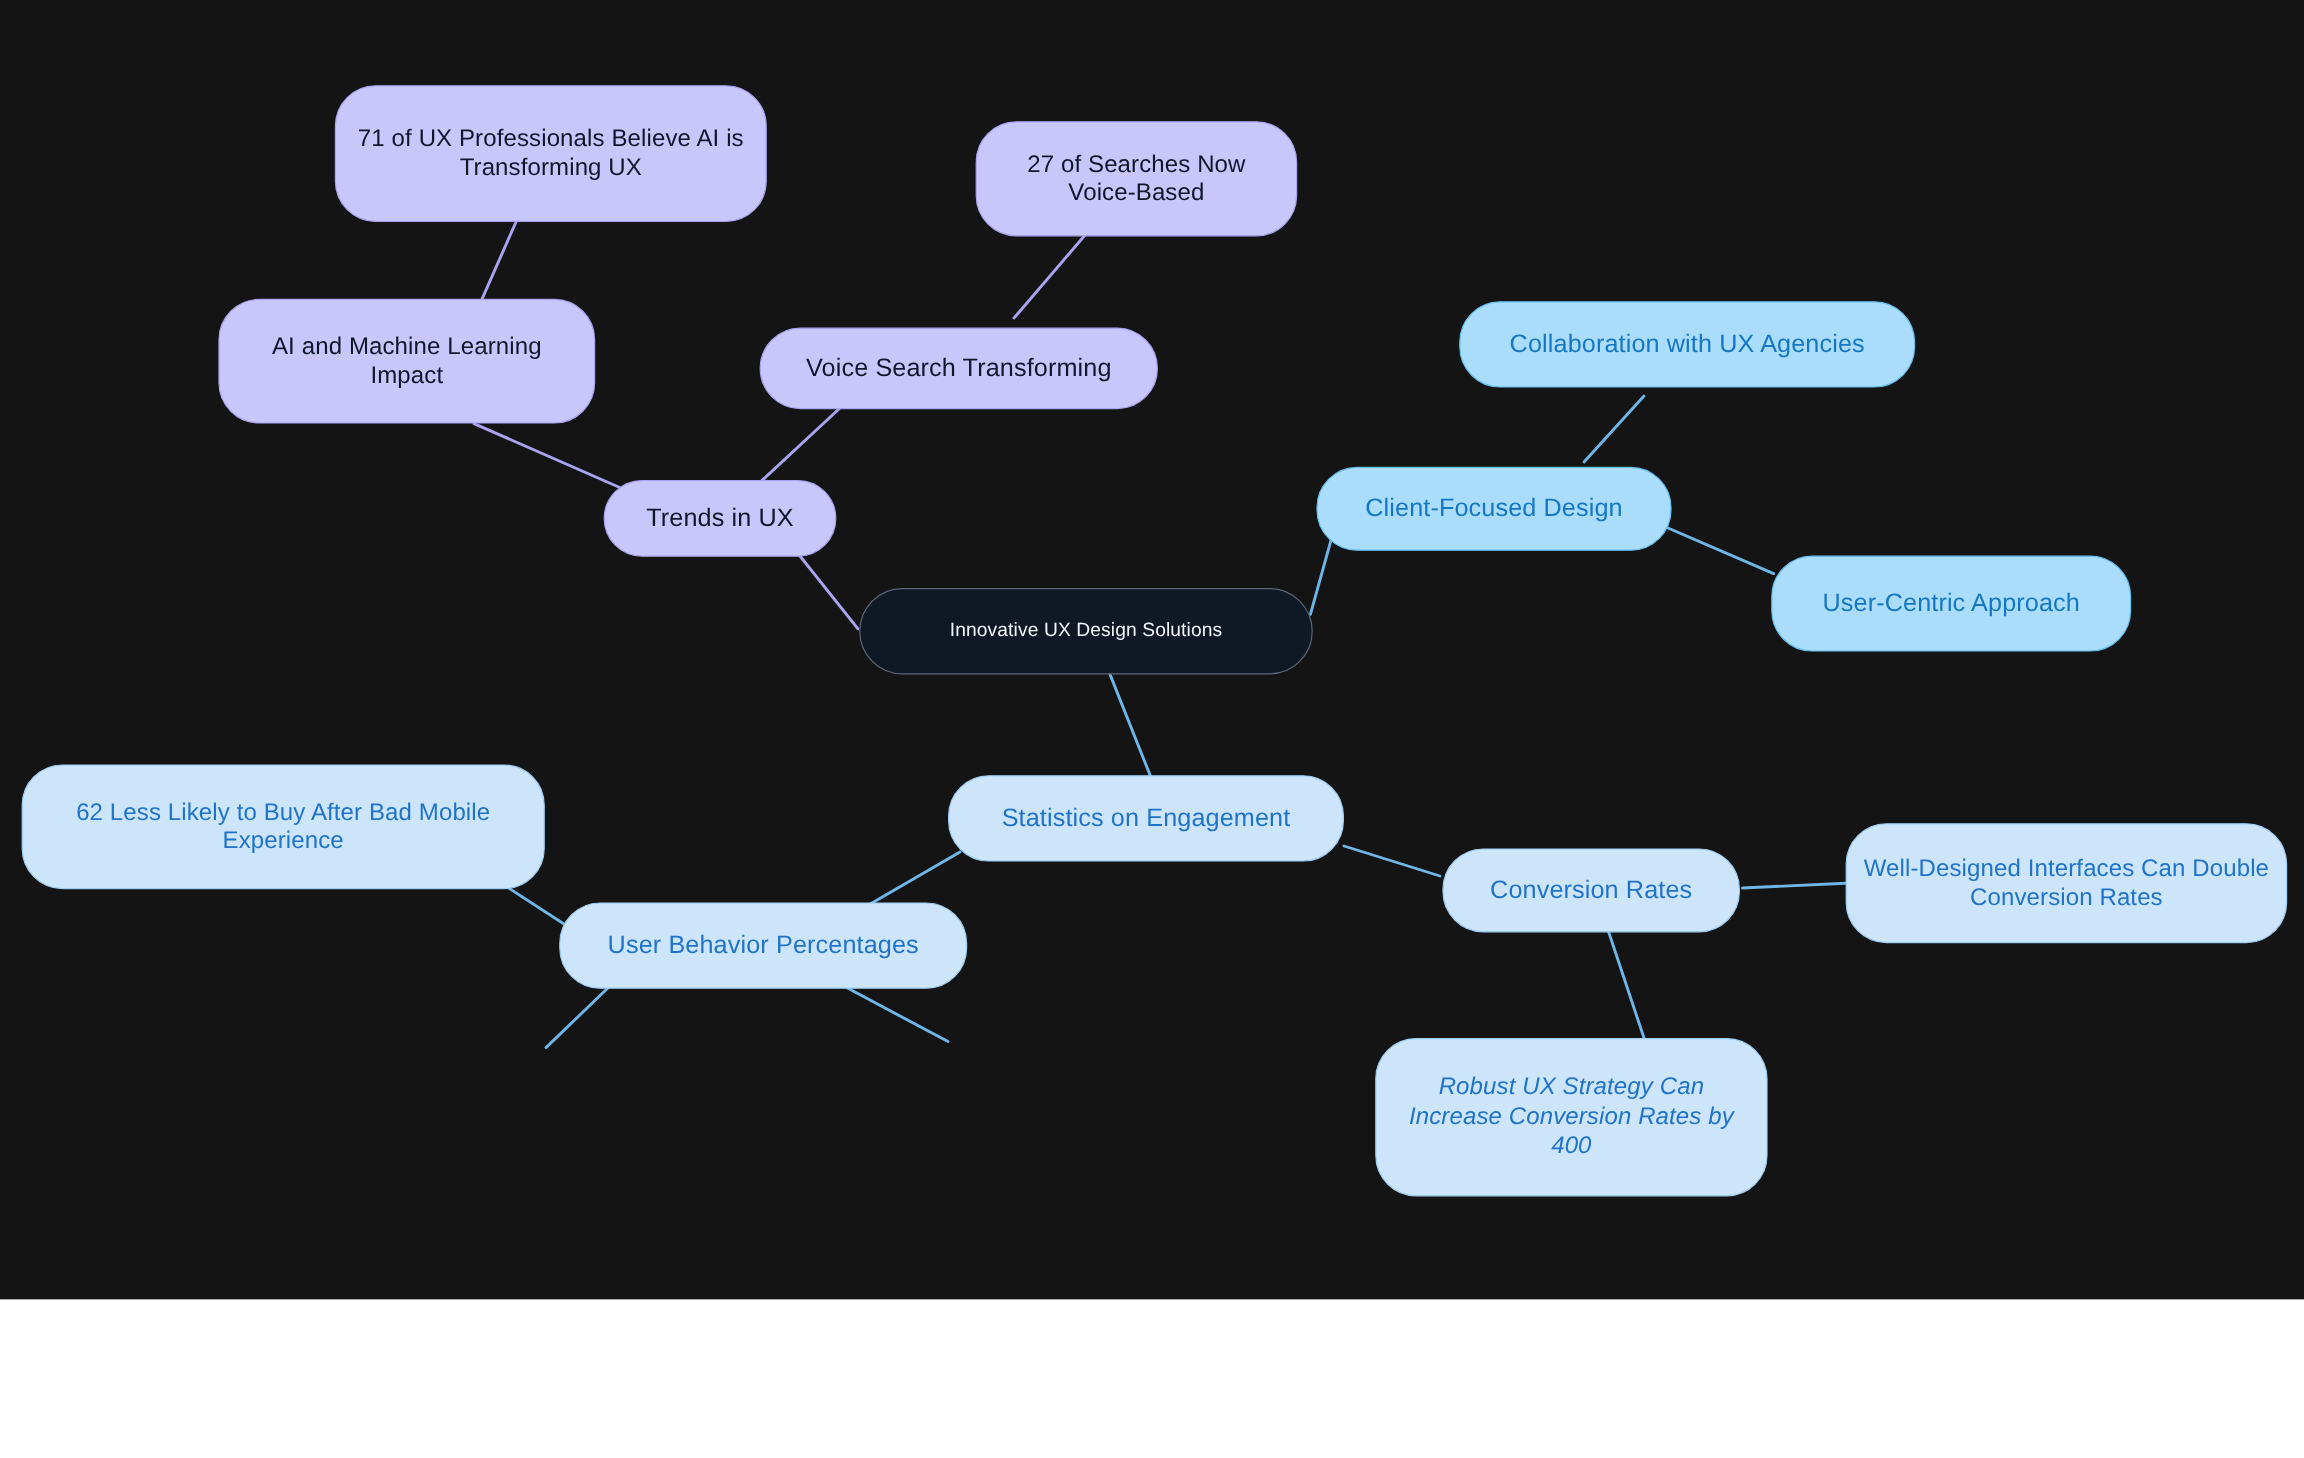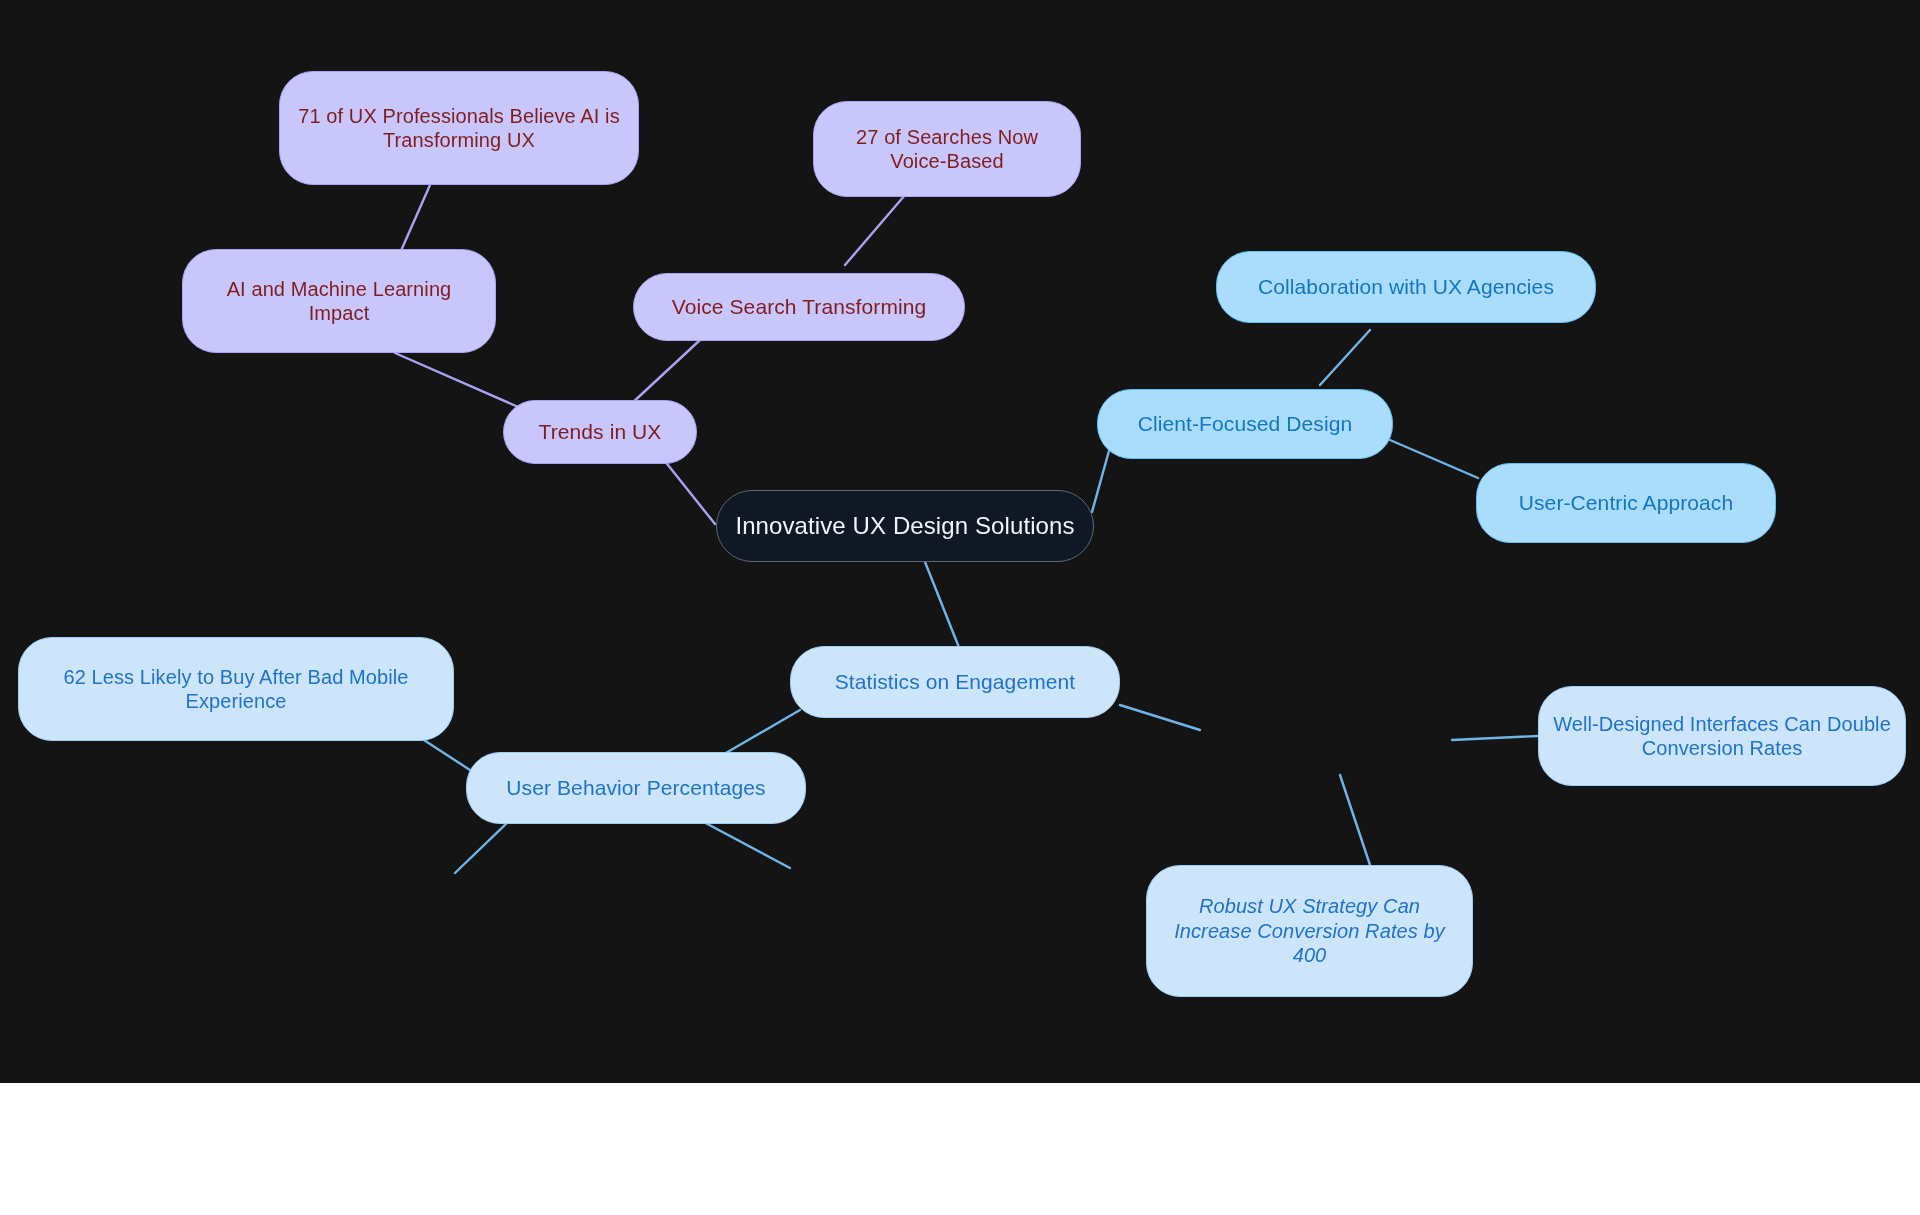--- a/index.html
+++ b/index.html
@@ -43,27 +43,27 @@
     border-radius: 34px;
     line-height: 1.22;
     letter-spacing: 0.1px;
     padding: 6px 14px;
     font-family: "Liberation Sans", sans-serif;
   }
   .node.root {
     background: #101725;
     border: 1px solid #5c6878;
     color: #f3f6fa;
-    font-size: 24px;
+    font-size: 16px;
     border-radius: 38px;
   }
   .node.lavender {
     background: #c9c6fb;
     border: 1px solid #a9a4f2;
-    color: #7f1d1d;
+    color: #0f172a;
     font-size: 20px;
   }
   .node.lavender.branch {
     font-size: 21px;
   }
   .node.sky {
     background: #a9ddfb;
     border: 1px solid #62bff0;
     color: #1577c4;
     font-size: 21px;
@@ -160,20 +160,23 @@
     <div class="node ice branch" style="left:466px; top:752px; width:340px; height:72px;">
       <span>User Behavior Percentages</span>
     </div>
 
     <div class="node ice" style="left:18px; top:637px; width:436px; height:104px;text-align:center;">
       <span>62 Less Likely to Buy After Bad Mobile Experience</span>
     </div>
 
 
 
+    <div class="node ice branch" style="left:1202px; top:707px; width:248px; height:70px;">
+      <span>Conversion Rates</span>
+    </div>
 
     <div class="node ice" style="left:1538px; top:686px; width:368px; height:100px;">
       <span>Well-Designed Interfaces Can Double Conversion Rates</span>
     </div>
 
     <div class="node ice" style="left:1146px; top:865px; width:327px; height:132px;font-style:italic;">
       <span>Robust UX Strategy Can Increase Conversion Rates by 400</span>
     </div>
 
   </div>

